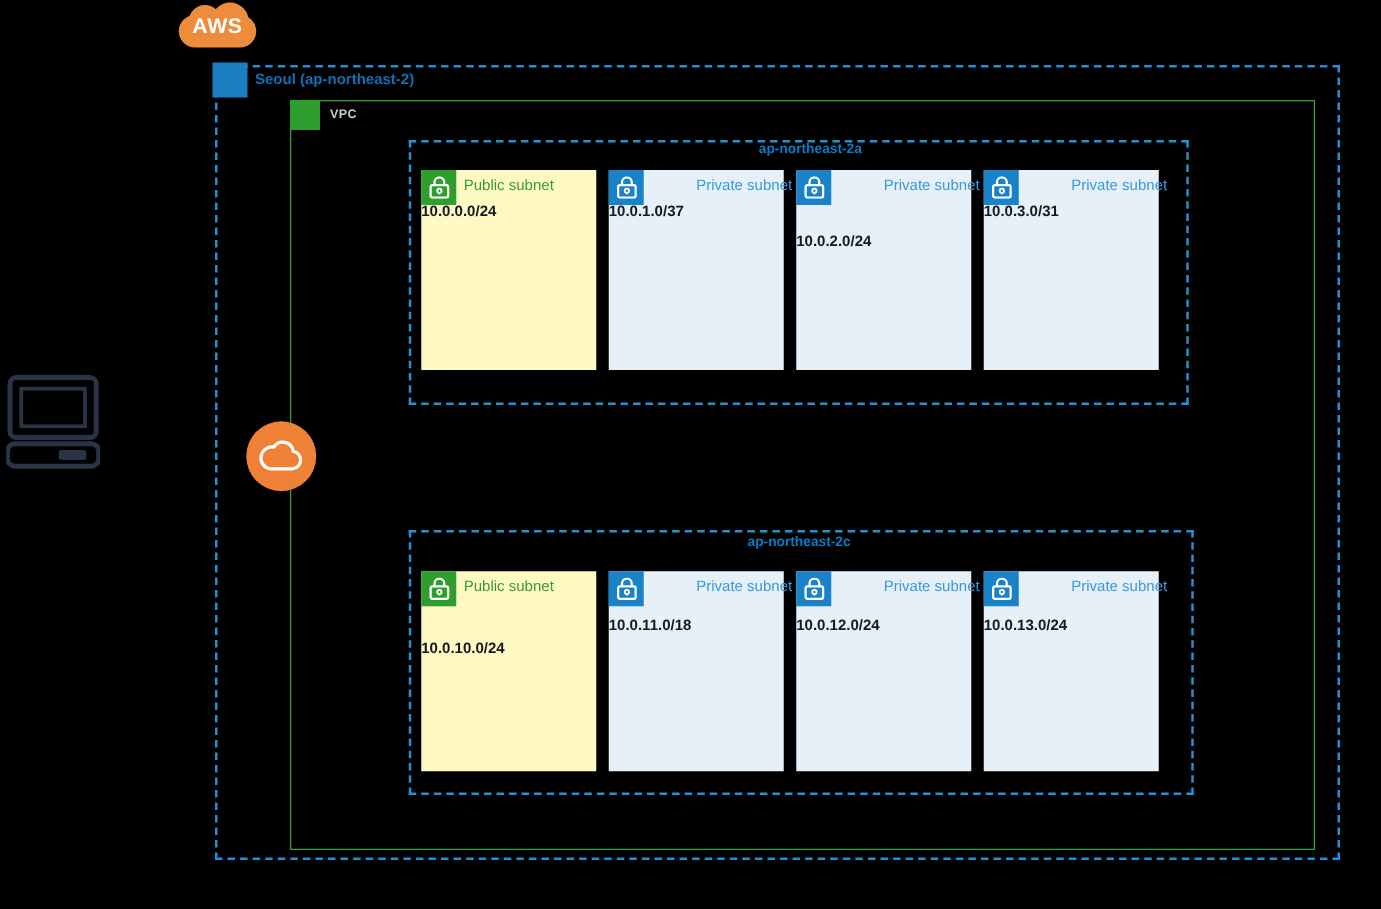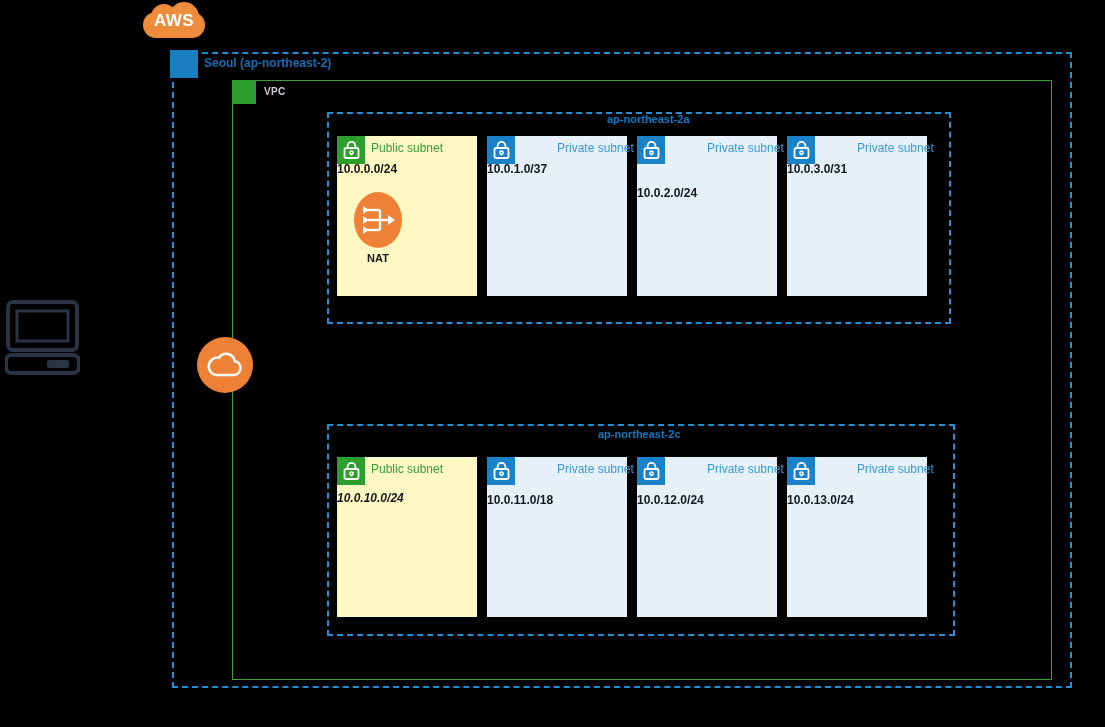--- a/index.html
+++ b/index.html
@@ -112,38 +112,20 @@
   <div class="lock-badge green">
     <svg width="17" height="18" viewBox="0 0 17 18">
       <rect x="1.5" y="7" width="14" height="10" rx="1.5" fill="none" stroke="#fff" stroke-width="1.8"></rect>
       <path d="M4.6 7 V4.8 a3.9 3.9 0 0 1 7.8 0 V7" fill="none" stroke="#fff" stroke-width="1.8"></path>
       <circle cx="8.5" cy="11.6" r="1.7" fill="none" stroke="#fff" stroke-width="1.5"></circle>
       <line x1="8.5" y1="12.6" x2="8.5" y2="14.4" stroke="#fff" stroke-width="1.5"></line>
     </svg>
   </div>
   <div class="subnet-title green">Public subnet</div>
   <div class="subnet-cidr" style="top:26px;">10.0.0.0/24</div>
-  <div class="nat-wrap">
-    <div class="nat-icon">
-      <svg width="48" height="56" viewBox="0 0 48 56">
-        <g stroke="#ffffff" stroke-width="2.4" fill="none">
-          <line x1="14" y1="18" x2="26" y2="18"></line>
-          <line x1="14" y1="28" x2="26" y2="28"></line>
-          <line x1="14" y1="38" x2="26" y2="38"></line>
-          <line x1="26" y1="18" x2="26" y2="38"></line>
-          <line x1="26" y1="28" x2="35" y2="28"></line>
-        </g>
-        <polygon points="9,14 15,18 9,22" fill="#ffffff"></polygon>
-        <polygon points="9,24 15,28 9,32" fill="#ffffff"></polygon>
-        <polygon points="9,34 15,38 9,42" fill="#ffffff"></polygon>
-        <polygon points="34,23 41,28 34,33" fill="#ffffff"></polygon>
-      </svg>
-    </div>
-    <div class="nat-label">NAT</div>
-  </div>
 </div>
 
 <div class="abs subnet private" style="left:487px;top:136px;width:140px;height:160px;">
   <div class="lock-badge blue">
     <svg width="17" height="18" viewBox="0 0 17 18">
       <rect x="1.5" y="7" width="14" height="10" rx="1.5" fill="none" stroke="#fff" stroke-width="1.8"></rect>
       <path d="M4.6 7 V4.8 a3.9 3.9 0 0 1 7.8 0 V7" fill="none" stroke="#fff" stroke-width="1.8"></path>
       <circle cx="8.5" cy="11.6" r="1.7" fill="none" stroke="#fff" stroke-width="1.5"></circle>
       <line x1="8.5" y1="12.6" x2="8.5" y2="14.4" stroke="#fff" stroke-width="1.5"></line>
     </svg>
@@ -184,21 +166,21 @@
 <div class="abs subnet public" style="left:337px;top:457px;width:140px;height:160px;">
   <div class="lock-badge green">
     <svg width="17" height="18" viewBox="0 0 17 18">
       <rect x="1.5" y="7" width="14" height="10" rx="1.5" fill="none" stroke="#fff" stroke-width="1.8"></rect>
       <path d="M4.6 7 V4.8 a3.9 3.9 0 0 1 7.8 0 V7" fill="none" stroke="#fff" stroke-width="1.8"></path>
       <circle cx="8.5" cy="11.6" r="1.7" fill="none" stroke="#fff" stroke-width="1.5"></circle>
       <line x1="8.5" y1="12.6" x2="8.5" y2="14.4" stroke="#fff" stroke-width="1.5"></line>
     </svg>
   </div>
   <div class="subnet-title green">Public subnet</div>
-  <div class="subnet-cidr" style="top:34px;font-style:italic;">10.0.10.0/24</div>
+  <div class="subnet-cidr" style="top:54px;">10.0.10.0/24</div>
 </div>
 
 <div class="abs subnet private" style="left:487px;top:457px;width:140px;height:160px;">
   <div class="lock-badge blue">
     <svg width="17" height="18" viewBox="0 0 17 18">
       <rect x="1.5" y="7" width="14" height="10" rx="1.5" fill="none" stroke="#fff" stroke-width="1.8"></rect>
       <path d="M4.6 7 V4.8 a3.9 3.9 0 0 1 7.8 0 V7" fill="none" stroke="#fff" stroke-width="1.8"></path>
       <circle cx="8.5" cy="11.6" r="1.7" fill="none" stroke="#fff" stroke-width="1.5"></circle>
       <line x1="8.5" y1="12.6" x2="8.5" y2="14.4" stroke="#fff" stroke-width="1.5"></line>
     </svg>

